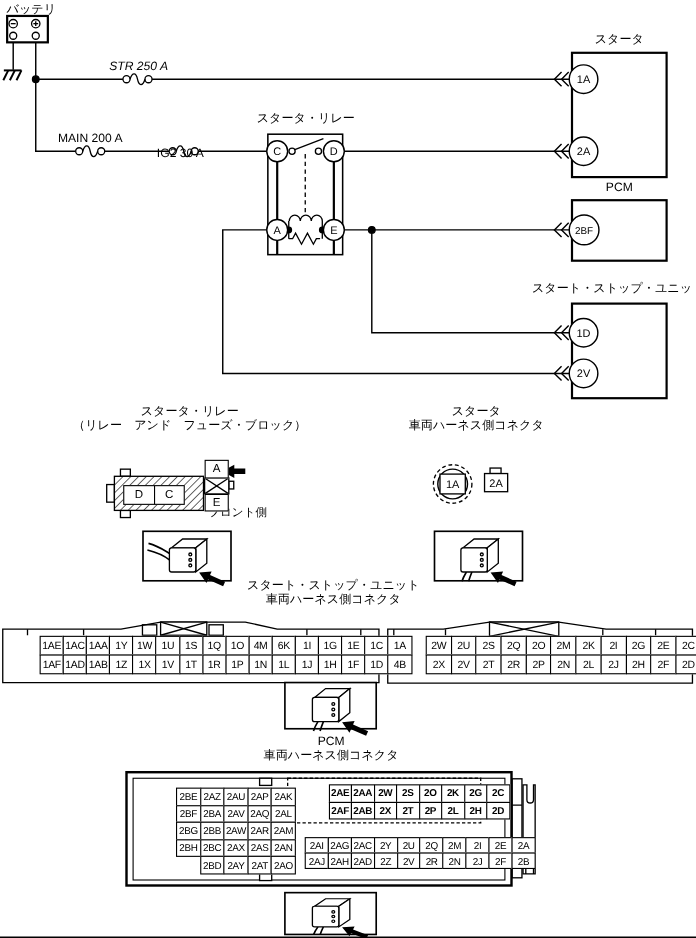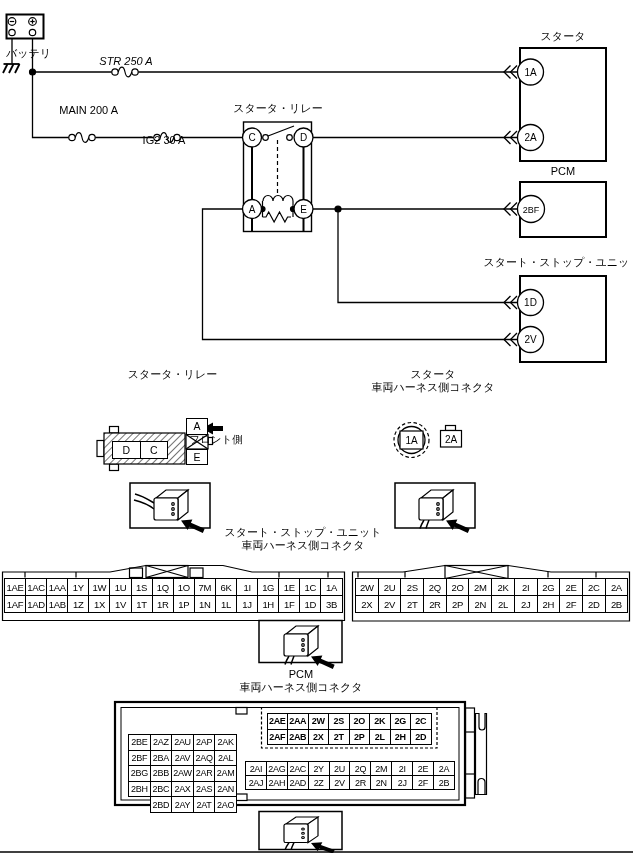--- a/index.html
+++ b/index.html
@@ -1,23 +1,23 @@
 <!DOCTYPE html>
 <html><head>
 <meta charset="utf-8">
 <style>
   html,body{margin:0;padding:0;background:#fff;}
   #canvas{position:relative;width:633px;height:853px;background:#fff;overflow:hidden;
           font-family:"Liberation Sans","DejaVu Sans",sans-serif;color:#000;}
   #art{position:absolute;left:0;top:0;}
   svg text{font-family:"Liberation Sans","DejaVu Sans",sans-serif;fill:#000;stroke:none;}
   .lbl{position:absolute;font-size:11px;line-height:13px;white-space:nowrap;text-align:center;}
-  .lbl.left{text-align:left;margin-top:44px;}
+  .lbl.left{text-align:left;}
   .pin-grid{position:absolute;}
-  .pin-row{display:flex;}
+  .pin-row{display:flex;margin-left:32px;}
   .pin-row:first-child .pin-cell{margin-top:0;}
   .pin-cell{box-sizing:border-box;border:1px solid #000;background:#fff;display:flex;
             align-items:center;justify-content:center;font-size:9.5px;letter-spacing:-0.3px;
             margin-left:-1px;margin-top:-1px;}
   .pin-cell:first-child{margin-left:0;}
   .pin-cell.empty{border-color:transparent;background:transparent;}
   #ssu-grid1 .pin-cell{width:22.1px;height:18px;}
   #ssu-grid2 .pin-cell{width:23.7px;height:18px;}
   #pcm-left .pin-cell{width:22.6px;height:16.6px;font-size:9px;}
   #pcm-topright .pin-cell{width:21.5px;height:16.5px;font-size:9px;}
@@ -242,61 +242,62 @@
             <use href="#cicon-b"></use>
           </g>
       </g>
 
       <line x1="0" y1="852" x2="633" y2="852" stroke-width="1.5"></line>
     </g>
   </svg>
 
   <div class="lbl left" style="left:6px;top:3px;">バッテリ</div>
   <div class="lbl" style="left:91px;top:55px;width:70px;font-style:italic;">STR 250 A</div>
-  <div class="lbl" style="left:46px;top:104px;width:72px;text-align:right;">MAIN 200 A</div>
+  <div class="lbl" style="left:46px;top:120px;width:72px;">MAIN 200 A</div>
   <div class="lbl" style="left:128px;top:134px;width:72px;">IG2 30 A</div>
   <div class="lbl" style="left:217px;top:102px;width:122px;">スタータ・リレー</div>
   <div class="lbl" style="left:513px;top:30px;width:100px;">スタータ</div>
   <div class="lbl" style="left:513px;top:165px;width:100px;">PCM</div>
   <div class="lbl" style="left:462px;top:256px;width:200px;">スタート・ストップ・ユニット</div>
 
   <div class="lbl" style="left:40px;top:368px;width:265px;">
     <div>スタータ・リレー</div>
+    <div>（リレー　アンド　フューズ・ブロック）</div>
   </div>
   <div class="lbl" style="left:353px;top:368px;width:160px;">
     <div>スタータ</div>
     <div>車両ハーネス側コネクタ</div>
   </div>
   <div class="lbl" style="left:203px;top:526px;width:200px;">
     <div>スタート・ストップ・ユニット</div>
     <div>車両ハーネス側コネクタ</div>
   </div>
   <div class="lbl" style="left:201px;top:668px;width:200px;">
     <div>PCM</div>
     <div>車両ハーネス側コネクタ</div>
   </div>
-  <div class="lbl" style="left:186px;top:433px;width:60px;font-size:10.5px;">フロント側</div>
+  <div class="lbl" style="left:186px;top:460px;width:60px;font-size:10.5px;">フロント側</div>
 
   <div class="rc-cell" style="left:112px;top:441px;width:28.5px;height:18px;">D</div>
   <div class="rc-cell" style="left:139.5px;top:441px;width:28.5px;height:18px;">C</div>
   <div class="rc-cell" style="left:186px;top:417.5px;width:22px;height:17px;">A</div>
   <div class="rc-cell" style="left:186px;top:449px;width:22px;height:15.5px;">E</div>
 
   <div class="pin-grid" id="ssu-grid1" style="left:4px;top:578px;">
       <div class="pin-row">
         <div class="pin-cell">1AE</div>
         <div class="pin-cell">1AC</div>
         <div class="pin-cell">1AA</div>
         <div class="pin-cell">1Y</div>
         <div class="pin-cell">1W</div>
         <div class="pin-cell">1U</div>
         <div class="pin-cell">1S</div>
         <div class="pin-cell">1Q</div>
         <div class="pin-cell">1O</div>
-        <div class="pin-cell">7M</div>
+        <div class="pin-cell">4M</div>
         <div class="pin-cell">6K</div>
         <div class="pin-cell">1I</div>
         <div class="pin-cell">1G</div>
         <div class="pin-cell">1E</div>
         <div class="pin-cell">1C</div>
         <div class="pin-cell">1A</div>
       </div>
       <div class="pin-row">
         <div class="pin-cell">1AF</div>
         <div class="pin-cell">1AD</div>
@@ -306,21 +307,21 @@
         <div class="pin-cell">1V</div>
         <div class="pin-cell">1T</div>
         <div class="pin-cell">1R</div>
         <div class="pin-cell">1P</div>
         <div class="pin-cell">1N</div>
         <div class="pin-cell">1L</div>
         <div class="pin-cell">1J</div>
         <div class="pin-cell">1H</div>
         <div class="pin-cell">1F</div>
         <div class="pin-cell">1D</div>
-        <div class="pin-cell">3B</div>
+        <div class="pin-cell">4B</div>
       </div>
     </div>
   <div class="pin-grid" id="ssu-grid2" style="left:355px;top:578px;">
       <div class="pin-row">
         <div class="pin-cell">2W</div>
         <div class="pin-cell">2U</div>
         <div class="pin-cell">2S</div>
         <div class="pin-cell">2Q</div>
         <div class="pin-cell">2O</div>
         <div class="pin-cell">2M</div>
@@ -339,21 +340,21 @@
         <div class="pin-cell">2P</div>
         <div class="pin-cell">2N</div>
         <div class="pin-cell">2L</div>
         <div class="pin-cell">2J</div>
         <div class="pin-cell">2H</div>
         <div class="pin-cell">2F</div>
         <div class="pin-cell">2D</div>
         <div class="pin-cell">2B</div>
       </div>
     </div>
-  <div class="pin-grid" id="pcm-left" style="left:128px;top:734px;">
+  <div class="pin-grid" id="pcm-left" style="left:128px;top:716px;">
       <div class="pin-row">
         <div class="pin-cell">2BE</div>
         <div class="pin-cell">2AZ</div>
         <div class="pin-cell">2AU</div>
         <div class="pin-cell">2AP</div>
         <div class="pin-cell">2AK</div>
       </div>
       <div class="pin-row">
         <div class="pin-cell">2BF</div>
         <div class="pin-cell">2BA</div>

